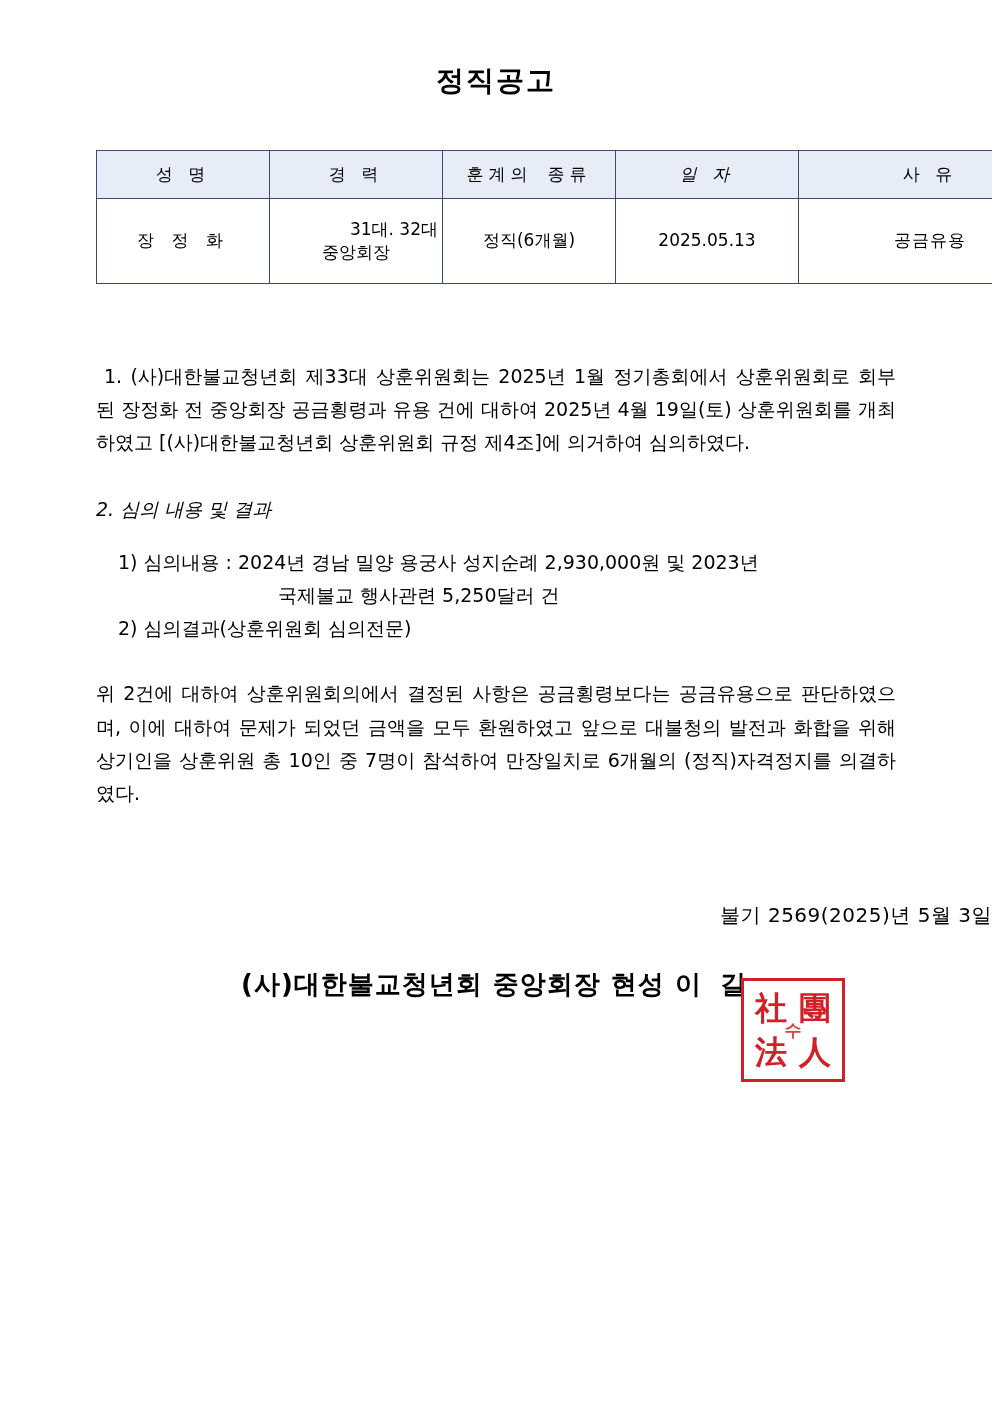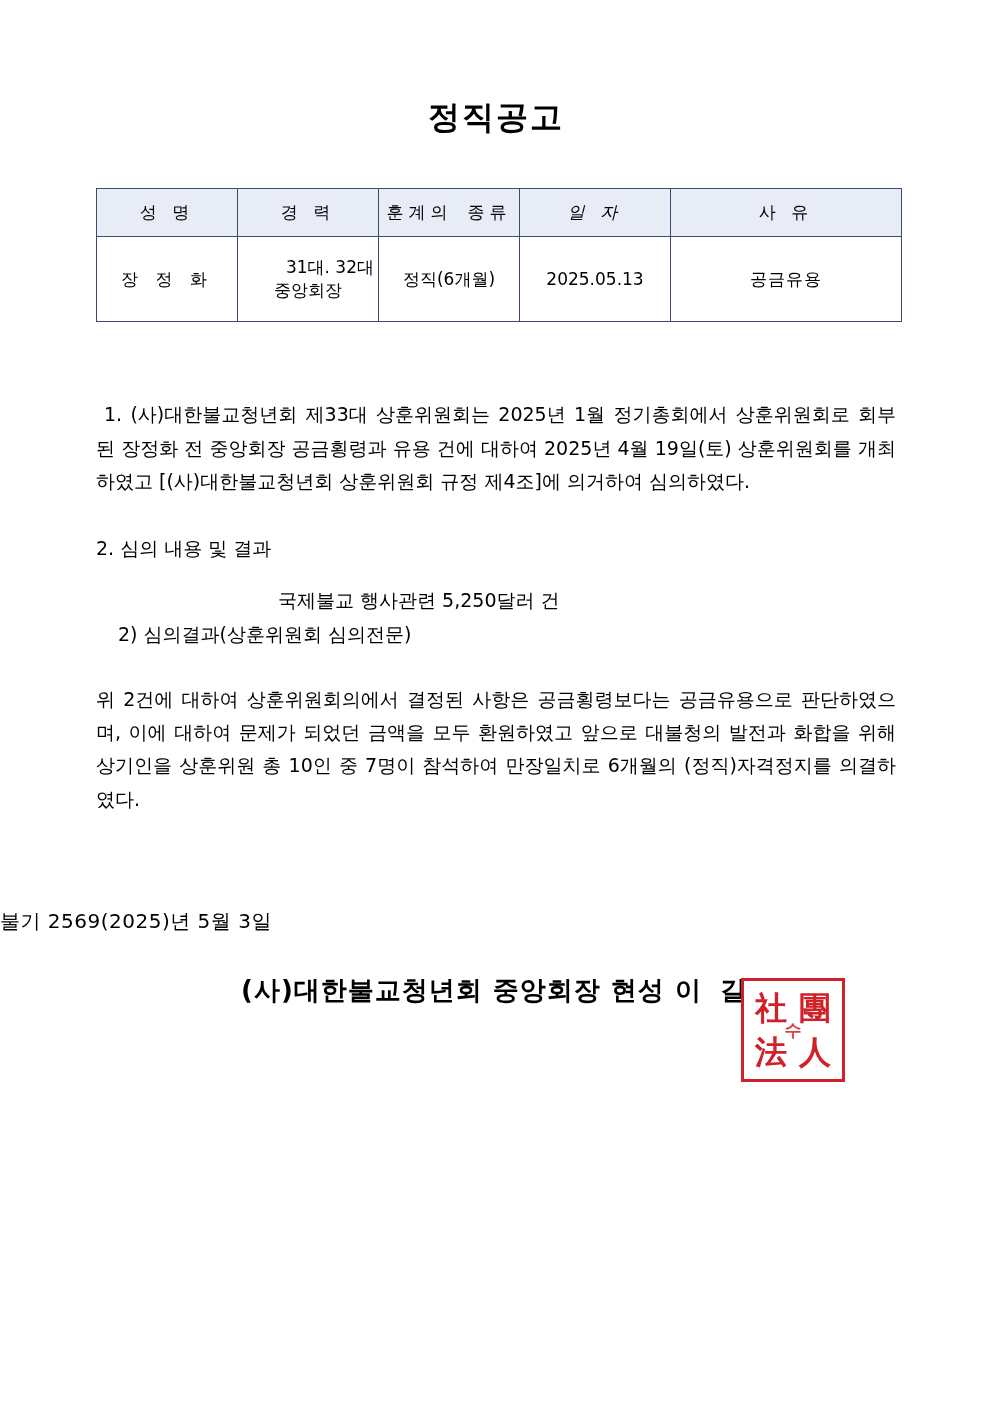--- a/index.html
+++ b/index.html
@@ -17,24 +17,24 @@
   }
   .page {
     position: absolute;
     inset: 0;
     padding: 0;
   }
 
   
   .doc-title {
     text-align: center;
-    font-size: 32px;
+    font-size: 28px;
     font-weight: 700;
     letter-spacing: 2px;
-    margin-top: 98px;
+    margin-top: 64px;
     line-height: 1.2;
   }
 
   
   .table-wrap {
     margin: 52px 96px 0 96px;
   }
   table.info-table {
     border-collapse: collapse;
     width: 800px;
@@ -44,21 +44,21 @@
   table.info-table td {
     border: 1px solid #3d4a6b;
     text-align: center;
     vertical-align: middle;
   }
   table.info-table thead th {
     background: #e7ecf6;
     font-size: 17px;
     font-weight: 400;
     letter-spacing: 5px;
-    padding: 12px 0;
+    padding: 12px 16px;
     height: 20px;
   }
   table.info-table tbody td {
     font-size: 17px;
     font-weight: 400;
     padding: 14px 4px;
     height: 56px;
     line-height: 1.35;
   }
   .col-name   { width: 140px; }
@@ -80,20 +80,21 @@
     line-height: 1.75;
   }
   .para-1 {
     margin-top: 76px;
     text-align: justify;
     text-justify: inter-word;
     text-indent: 8px;
   }
   .para-2-head {
     margin-top: 34px;
+    font-style: italic;
   }
   .sub-list {
     margin: 2px 0 0 0;
     padding: 0;
     list-style: none;
   }
   .sub-list li {
     margin-left: 22px;
     line-height: 1.75;
   }
@@ -103,21 +104,21 @@
   }
   .para-3 {
     margin-top: 32px;
     text-align: justify;
     text-justify: inter-word;
   }
 
   
   .sign-date {
     margin-top: 92px;
-    text-align: left;
+    text-align: right;
     font-size: 20px;
     letter-spacing: 0.5px;
   }
   .sign-line {
     position: relative;
     margin-top: 38px;
     text-align: center;
     font-size: 26px;
     font-weight: 700;
     letter-spacing: 1px;
@@ -197,20 +198,21 @@
     </table>
   </div>
 
   <div class="body-block">
     <p class="para-1">1. (사)대한불교청년회 제33대 상훈위원회는 2025년 1월 정기총회에서 상훈위원회로 회부된 장정화 전 중앙회장 공금횡령과 유용 건에 대하여 2025년 4월 19일(토) 상훈위원회를 개최하였고 [(사)대한불교청년회 상훈위원회 규정 제4조]에 의거하여 심의하였다.</p>
 
     <p class="para-2-head">2. 심의 내용 및 결과</p>
 
     <ul class="sub-list">
       <li>
+        <span>1) 심의내용 : 2024년 경남 밀양 용궁사 성지순례 2,930,000원 및 2023년</span>
         <span class="sub-indent">국제불교 행사관련 5,250달러 건</span>
       </li>
       <li>2) 심의결과(상훈위원회 심의전문)</li>
     </ul>
 
     <p class="para-3">위 2건에 대하여 상훈위원회의에서 결정된 사항은 공금횡령보다는 공금유용으로 판단하였으며, 이에 대하여 문제가 되었던 금액을 모두 환원하였고 앞으로 대불청의 발전과 화합을 위해 상기인을 상훈위원 총 10인 중 7명이 참석하여 만장일치로 6개월의 (정직)자격정지를 의결하였다.</p>
   </div>
 
   <div class="sign-date">불기 2569(2025)년 5월 3일</div>
 

